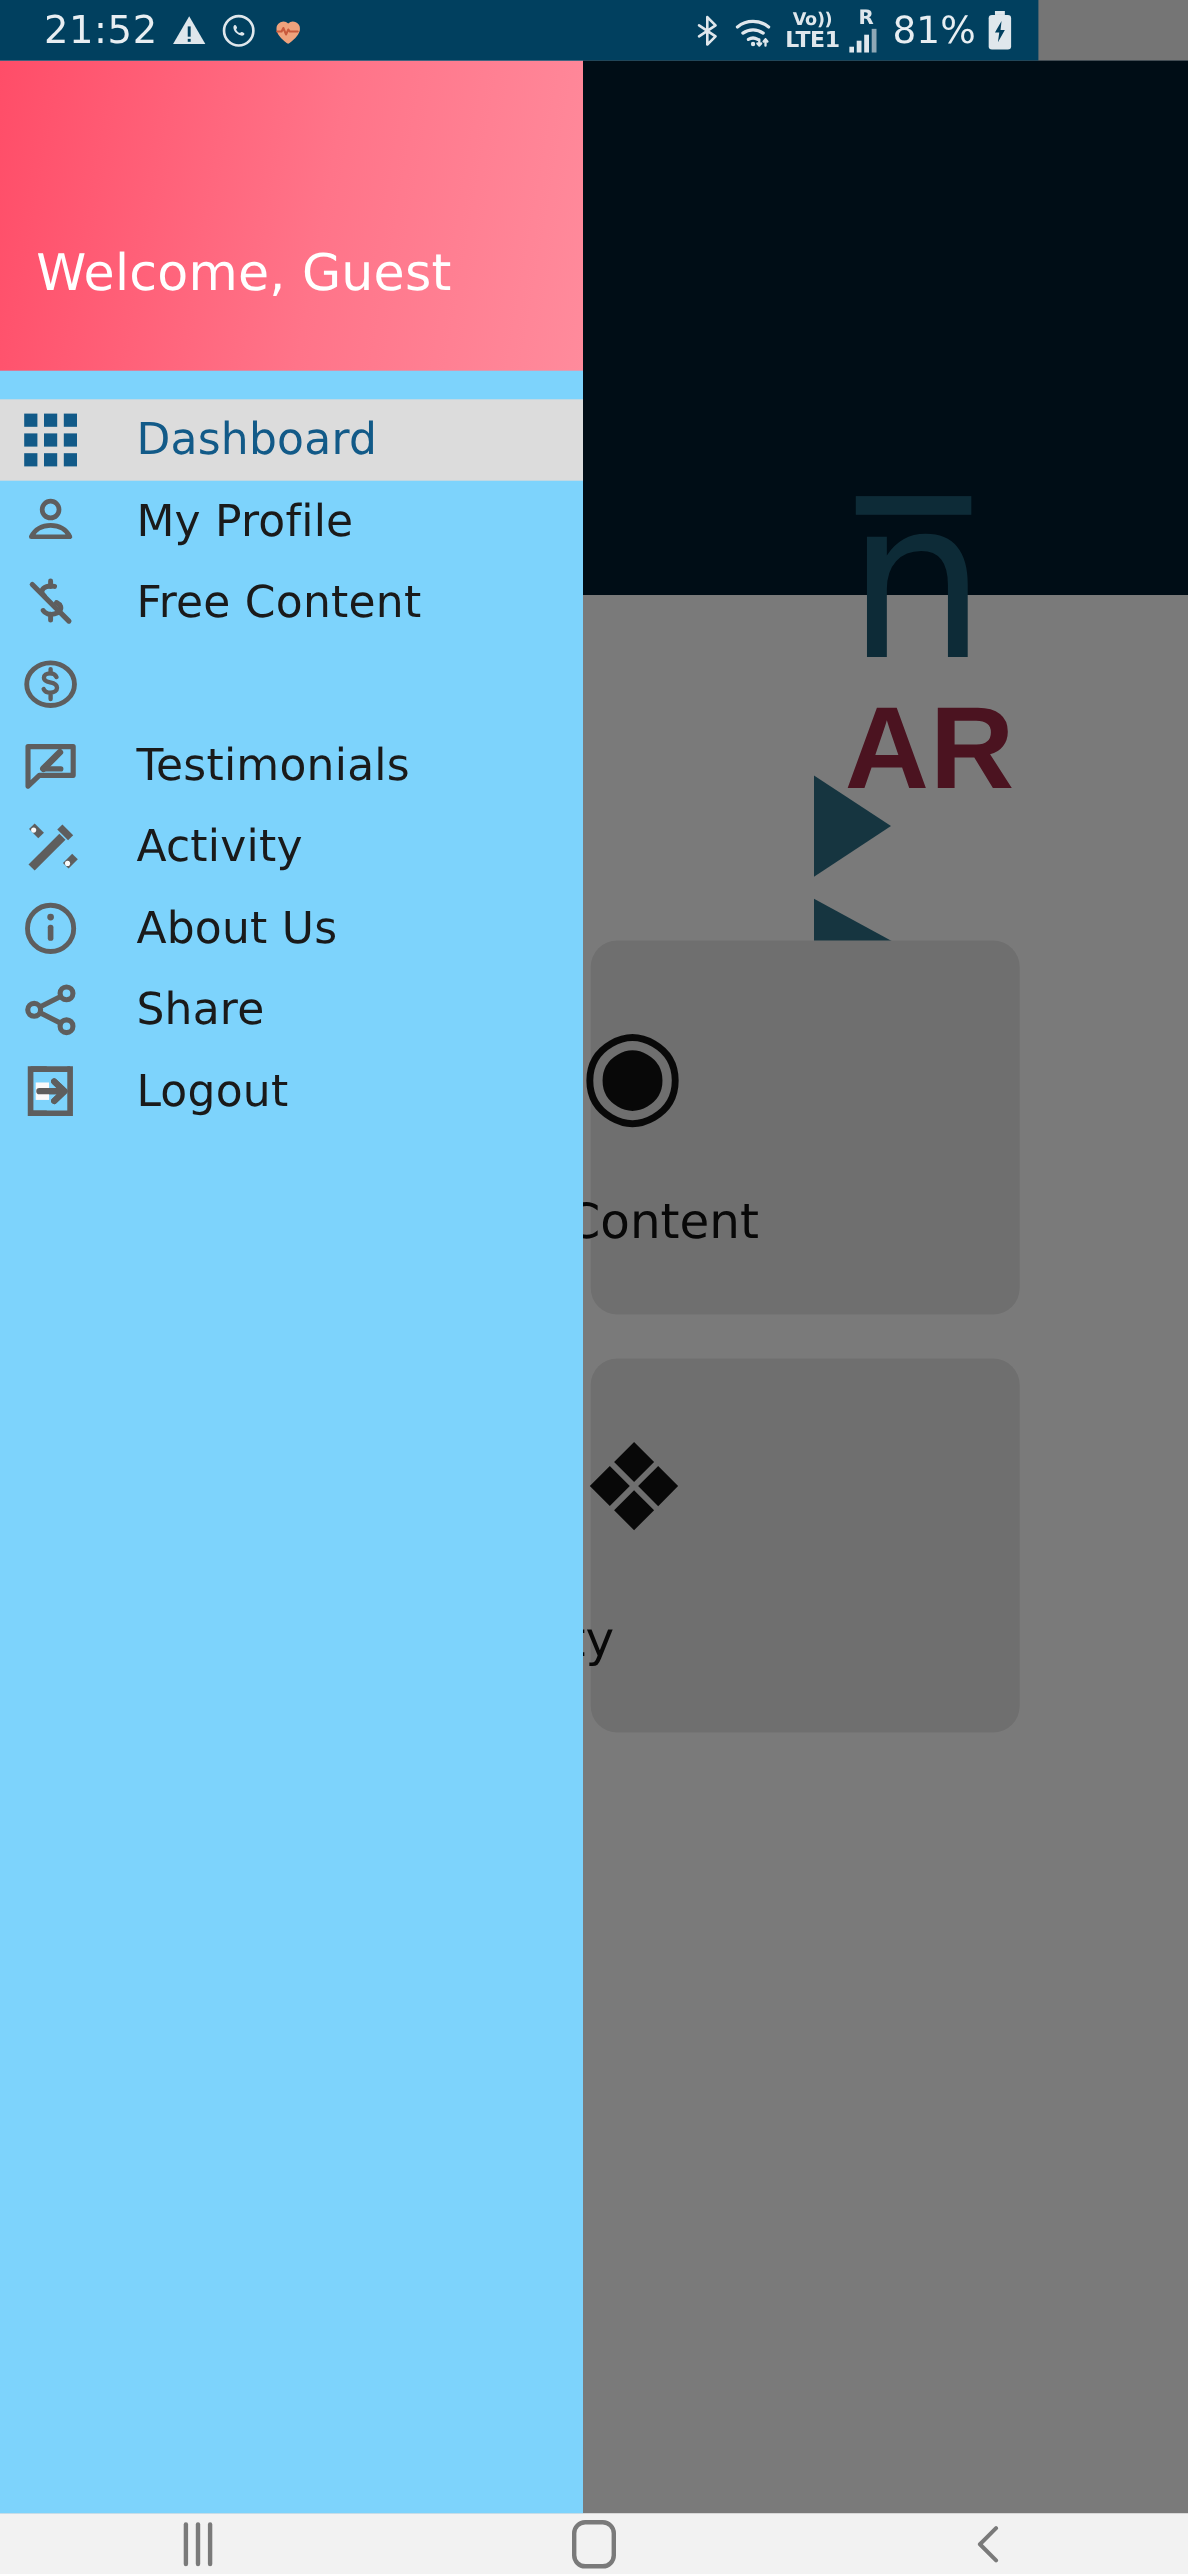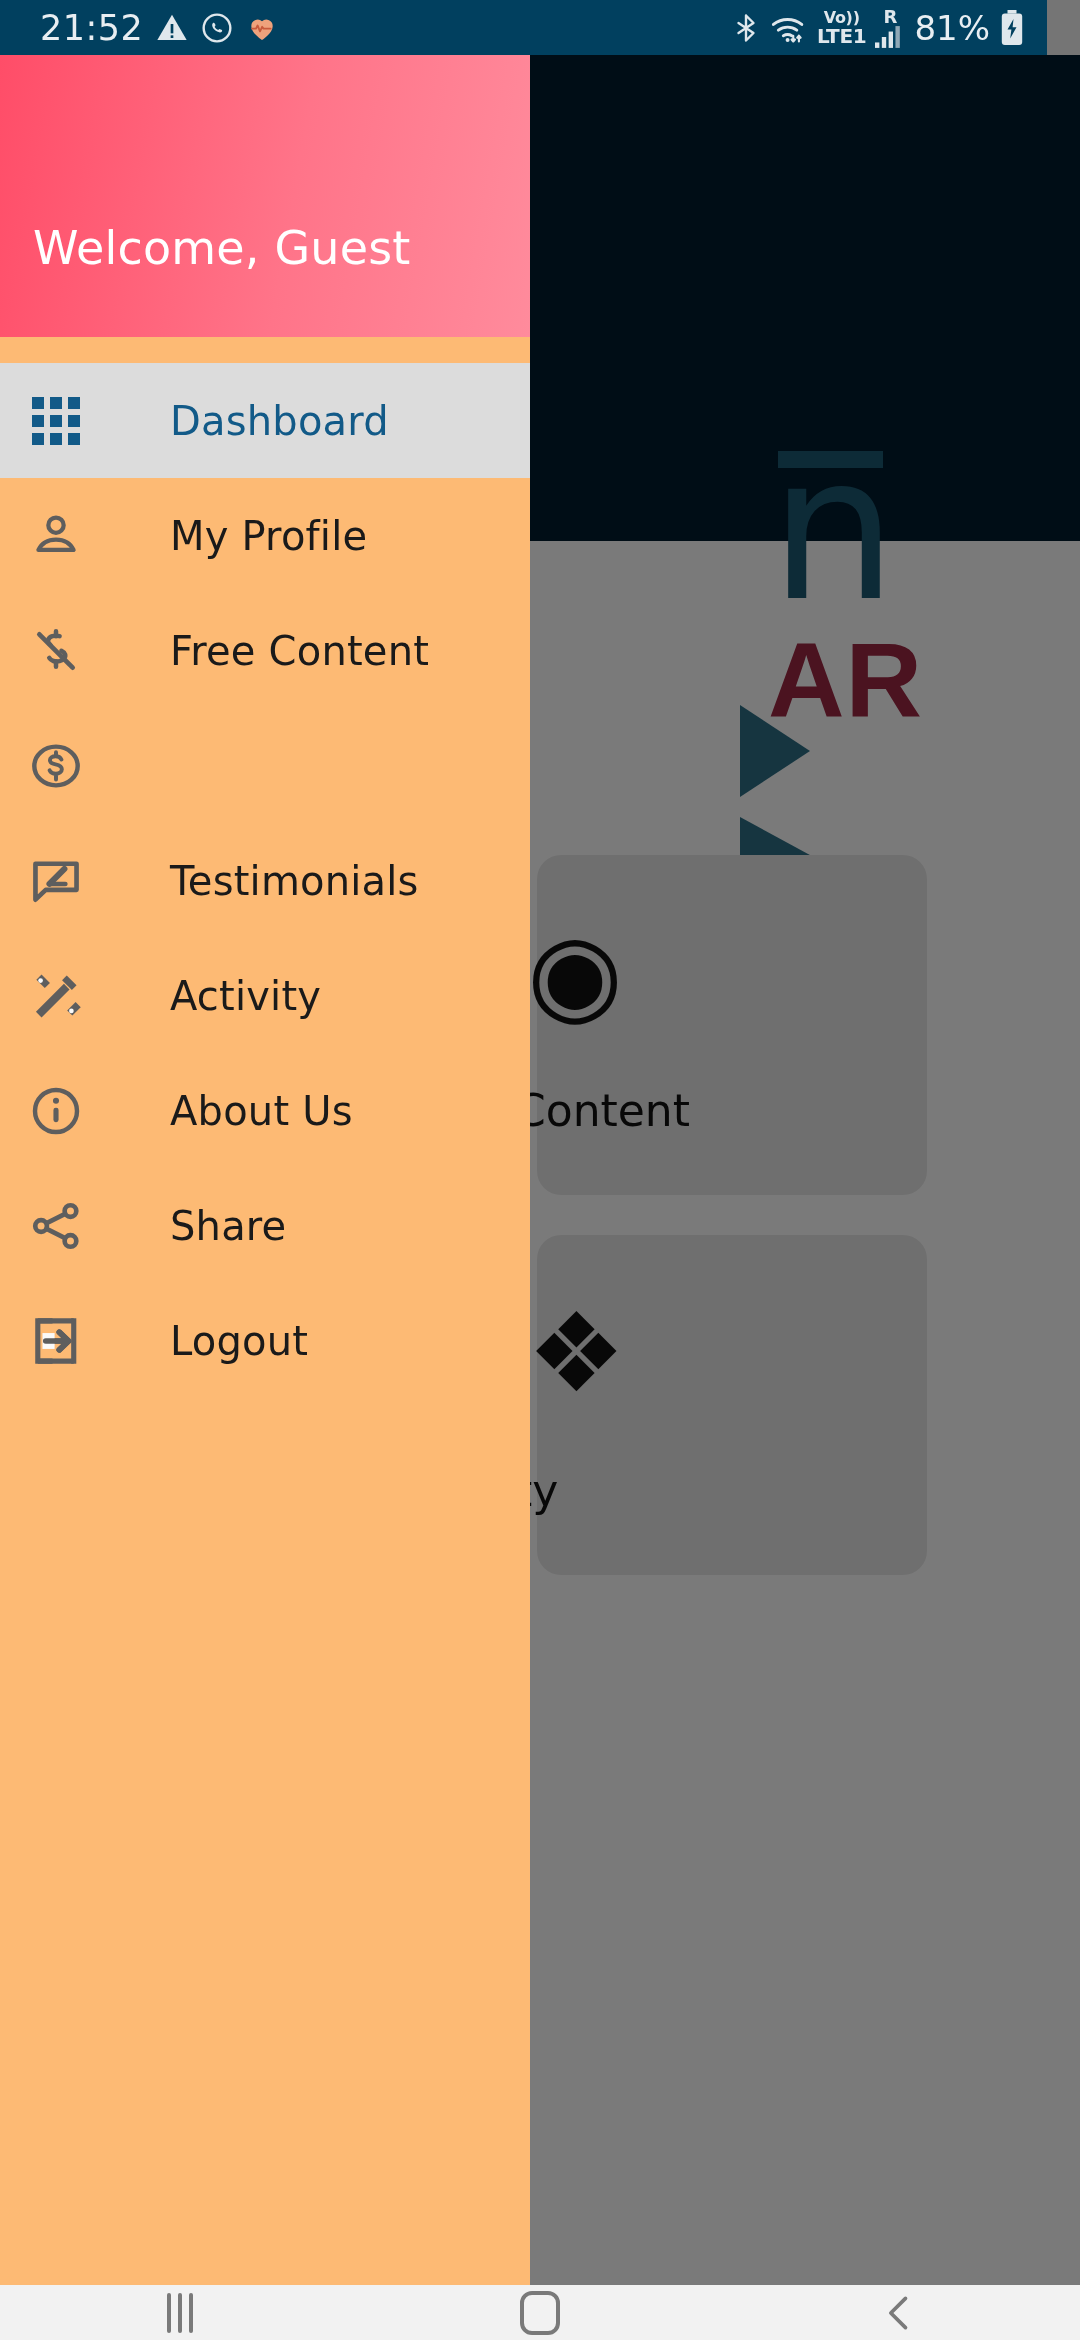--- a/index.html
+++ b/index.html
@@ -5,21 +5,21 @@
   * { margin:0; padding:0; box-sizing:border-box; }
   html,body {
     width:1080px; height:2340px; overflow:hidden;
     font-family:"DejaVu Sans", sans-serif;
     background:#757575;
   }
   #screen { position:relative; width:1080px; height:2340px; overflow:hidden; }
 
   
   .statusbar{
-    position:absolute; top:0; left:0; width:1047px; height:55px;
+    position:absolute; top:0; left:0; width:944px; height:55px;
     background:#01405f; display:flex; align-items:center;
     padding:0 22px 0 40px; z-index:60;
   }
   .sb-left{ display:flex; align-items:center; gap:13px; }
   .sb-clock{ color:#e8eef2; font-size:35px; letter-spacing:.5px; font-family:"DejaVu Sans", sans-serif;}
   .sb-right{ margin-left:auto; display:flex; align-items:center; gap:9px; }
   .sb-batt-txt{ color:#e8eef2; font-size:34px; letter-spacing:0px; }
   .ico{ display:block; }
   .volte{ display:flex; flex-direction:column; align-items:center; line-height:1;
           color:#dfe7ec; font-size:15px; font-weight:bold; letter-spacing:-.3px;}
@@ -45,36 +45,35 @@
   .bg-card-ico{ position:absolute; left:-10px; top:54px; font-size:110px; color:#111; }
   .bg-card-lbl{ position:absolute; left:-22px; top:230px; font-size:44px; color:#111; white-space:nowrap;}
 
   
   .scrim{ position:absolute; top:55px; left:0; width:1080px; height:2230px;
           background:rgba(0,0,0,0.52); z-index:5;}
 
   
   .drawer{
     position:absolute; top:55px; left:0; width:530px; height:2230px;
-    background:#fdba74; z-index:20; overflow:hidden;
+    background:#7dd3fc; z-index:20; overflow:hidden;
   }
   .drawer-header{
     height:282px; width:100%;
     background:linear-gradient(100deg,#ff4d68 0%,#ff7489 55%,#ff8b9c 100%);
     position:relative;
   }
   .drawer-welcome{
     position:absolute; left:33px; bottom:62px;
     color:#ffffff; font-size:46px; font-weight:400; letter-spacing:.2px;
   }
   .menu{ padding-top:26px; }
   .menu-item{
-    display:flex; align-items:center; height:115px; width:100%;
-    padding-left:26px;
-    gap:36px;
+    display:flex; align-items:center; height:74px; width:100%;
+    padding-left:16px;
   }
   .menu-item.active{ background:#dcdcdc; }
   .menu-icon{
     width:60px; min-width:60px; height:60px; display:flex;
     align-items:center; justify-content:center; margin-right:48px;
   }
   .menu-label{ font-size:40px; color:#1a1a1a; letter-spacing:.2px; }
   .menu-item.active .menu-label{ color:#125a88; }
 
   

